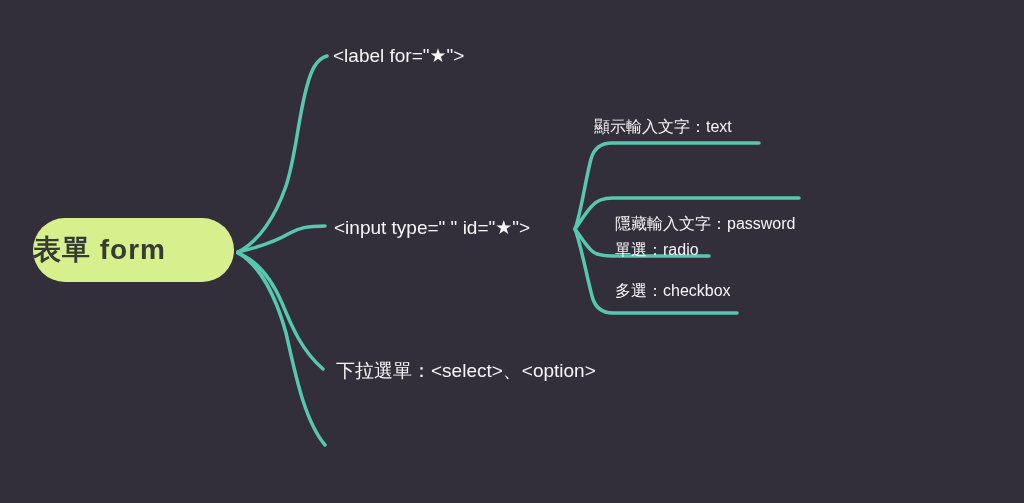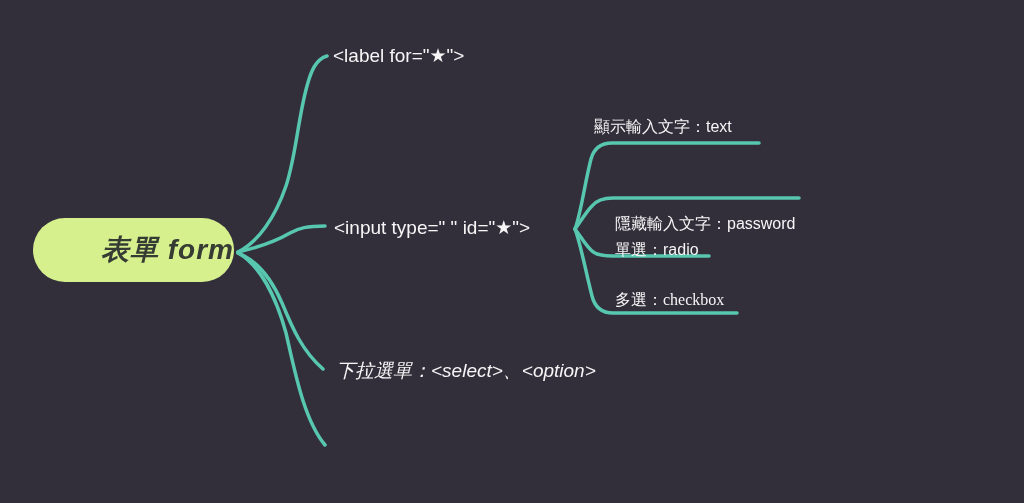--- a/index.html
+++ b/index.html
@@ -20,40 +20,40 @@
     background:var(--background);
   }
   svg.edges{position:absolute;left:0;top:0;width:1024px;height:503px;}
   svg.edges path{
     fill:none;stroke:var(--branch);stroke-width:3.5;
     stroke-linecap:round;stroke-linejoin:round;
   }
   .root-node{
     position:absolute;left:33px;top:218px;width:201px;height:64px;
     background:var(--node-fill);border-radius:32px;
-    display:flex;align-items:center;justify-content:flex-end;
+    display:flex;align-items:center;justify-content:flex-start;
     color:var(--node-text);font-size:28px;font-weight:700;
-    letter-spacing:1px;cursor:pointer;font-style:italic;
+    letter-spacing:1px;cursor:pointer;
   }
   .branch-label{
     position:absolute;transform:translateY(-50%);
     color:var(--label-text);font-size:19px;white-space:nowrap;cursor:pointer;
   }
   .sub-label{
     position:absolute;transform:translateY(-50%);
     color:var(--label-text);font-size:16px;white-space:nowrap;cursor:pointer;
   }
   .b1{left:333px;top:55px;}
   .b2{left:334px;top:227px;}
-  .b3{left:336px;top:371px;font-style:italic;}
+  .b3{left:336px;top:371px;}
   .b4{left:334px;top:448px;}
   .s1{left:594px;top:127px;}
   .s2{left:615px;top:184px;margin-top:40px;}
   .s3{left:615px;top:250px;}
-  .s4{left:615px;top:300px;font-family:Liberation Serif, serif;}
+  .s4{left:615px;top:291px;}
 </style>
 </head>
 <body>
 
 <div class="canvas">
 
   <svg class="edges" viewBox="0 0 1024 503" aria-hidden="true">
 
     <path d="M 238 252 C 258 242, 275 218, 286 186 C 296 156, 298 118, 307 86 C 311 71, 316 59, 327 56"></path>
     <path d="M 238 252 C 260 247, 278 240, 290 233 C 299 228, 307 226, 325 226"></path>

